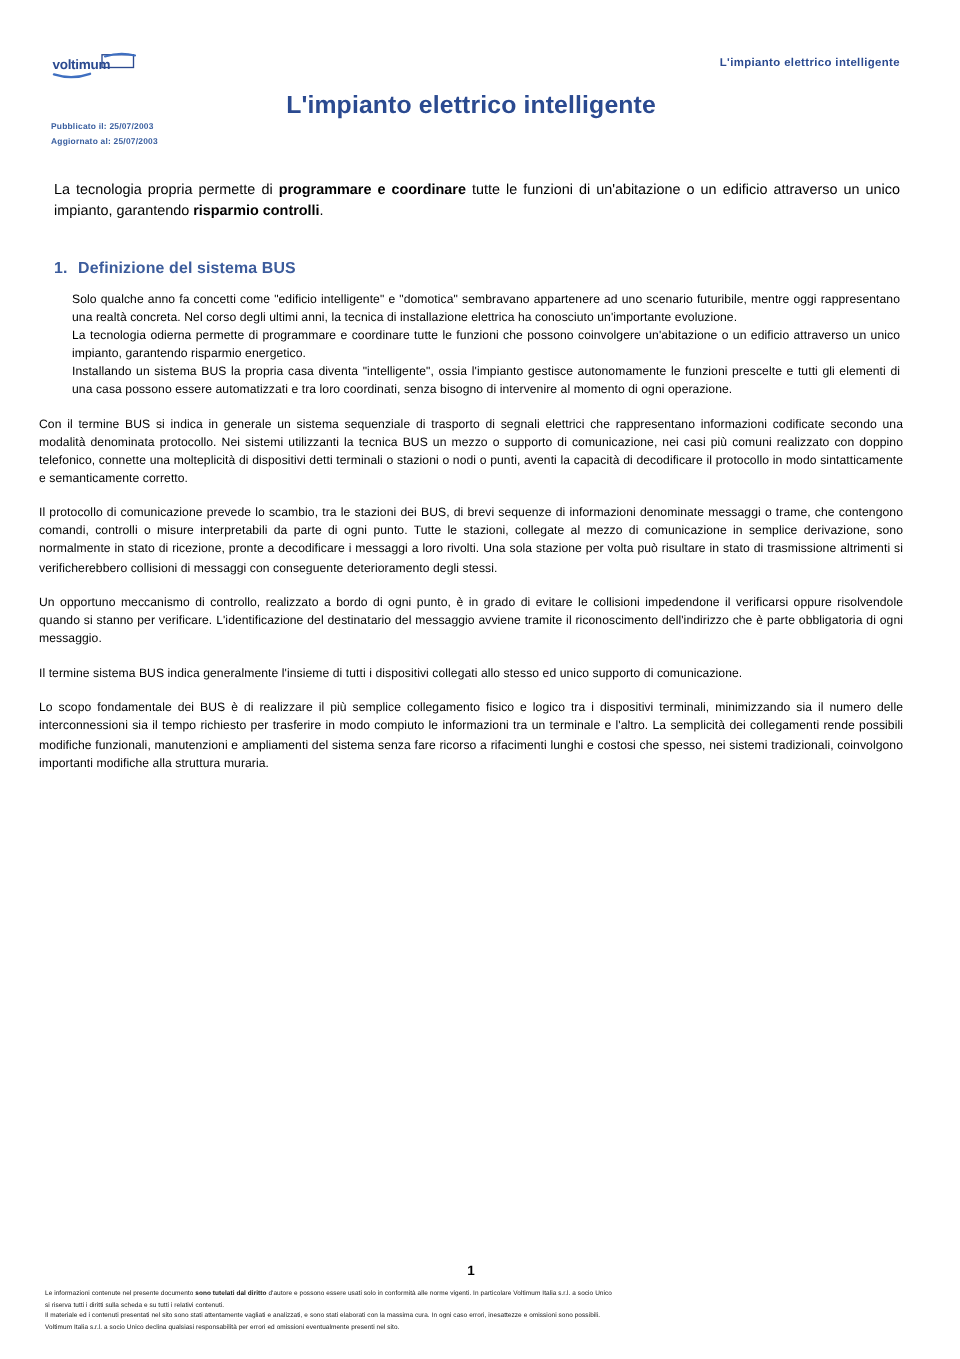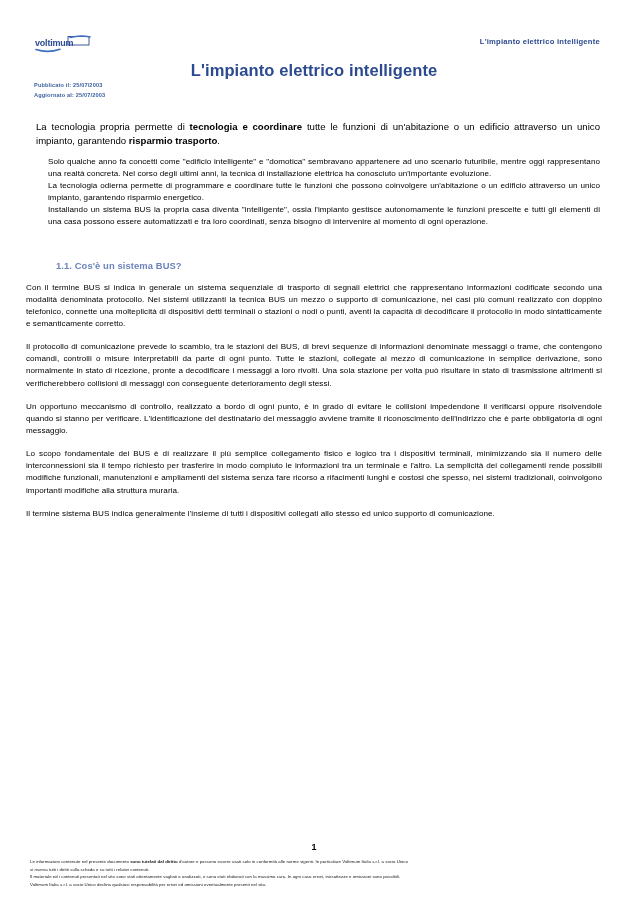--- a/index.html
+++ b/index.html
@@ -170,41 +170,41 @@
     <div class="doc-title">L'impianto elettrico intelligente</div>
 
     <div class="dates">
       <div>Pubblicato il: 25/07/2003</div>
       <div>Aggiornato al: 25/07/2003</div>
     </div>
   </div>
 
   <div class="content">
 
-    <p class="intro"><span>La tecnologia propria permette di </span><b>tecnologia e coordinare</b><span> tutte le funzioni di un'abitazione o un edificio attraverso un unico impianto, garantendo </span><b>risparmio trasporto</b><span>.</span></p>
-
+    <p class="intro"><span>La tecnologia propria permette di </span><b>programmare e coordinare</b><span> tutte le funzioni di un'abitazione o un edificio attraverso un unico impianto, garantendo </span><b>risparmio controlli</b><span>.</span></p>
+
+    <h2 class="section"><span class="num">1.</span><span>Definizione del sistema BUS</span></h2>
 
     <div class="block">
       <p>Solo qualche anno fa concetti come "edificio intelligente" e "domotica" sembravano appartenere ad uno scenario futuribile, mentre oggi rappresentano una realtà concreta. Nel corso degli ultimi anni, la tecnica di installazione elettrica ha conosciuto un'importante evoluzione.</p>
       <p>La tecnologia odierna permette di programmare e coordinare tutte le funzioni che possono coinvolgere un'abitazione o un edificio attraverso un unico impianto, garantendo risparmio energetico.</p>
       <p>Installando un sistema BUS la propria casa diventa "intelligente", ossia l'impianto gestisce autonomamente le funzioni prescelte e tutti gli elementi di una casa possono essere automatizzati e tra loro coordinati, senza bisogno di intervenire al momento di ogni operazione.</p>
     </div>
 
-    <h3 class="subsection">1.1. Cos'è un sistema BUS?</h3>
 
     <div class="block-indent">
       <p>Con il termine BUS si indica in generale un sistema sequenziale di trasporto di segnali elettrici che rappresentano informazioni codificate secondo una modalità denominata protocollo.
 Nei sistemi utilizzanti la tecnica BUS un mezzo o supporto di comunicazione, nei casi più comuni realizzato con doppino telefonico, connette una molteplicità di dispositivi detti terminali o stazioni o nodi o punti, aventi la capacità di decodificare il protocollo in modo sintatticamente e semanticamente corretto.</p>
       <p>Il protocollo di comunicazione prevede lo scambio, tra le stazioni dei BUS, di brevi sequenze di informazioni denominate messaggi o trame, che contengono comandi, controlli o misure interpretabili da parte di ogni punto. Tutte le stazioni, collegate al mezzo di comunicazione in semplice derivazione, sono normalmente in stato di ricezione, pronte a decodificare i messaggi a loro rivolti.
 Una sola stazione per volta può risultare in stato di trasmissione altrimenti si verificherebbero collisioni di messaggi con conseguente deterioramento degli stessi.</p>
       <p>Un opportuno meccanismo di controllo, realizzato a bordo di ogni punto, è in grado di evitare le collisioni impedendone il verificarsi oppure risolvendole quando si stanno per verificare.
 L'identificazione del destinatario del messaggio avviene tramite il riconoscimento dell'indirizzo che è parte obbligatoria di ogni messaggio.</p>
+      <p>Il termine sistema BUS indica generalmente l'insieme di tutti i dispositivi collegati allo stesso ed unico supporto di comunicazione.</p>
       <p>Lo scopo fondamentale dei BUS è di realizzare il più semplice collegamento fisico e logico tra i dispositivi terminali, minimizzando sia il numero delle interconnessioni sia il tempo richiesto per trasferire in modo compiuto le informazioni tra un terminale e l'altro.
 La semplicità dei collegamenti rende possibili modifiche funzionali, manutenzioni e ampliamenti del sistema senza fare ricorso a rifacimenti lunghi e costosi che spesso, nei sistemi tradizionali, coinvolgono importanti modifiche alla struttura muraria.</p>
-      <p>Il termine sistema BUS indica generalmente l'insieme di tutti i dispositivi collegati allo stesso ed unico supporto di comunicazione.</p>
     </div>
   </div>
 
   <div class="footer">
     <div class="page-number">1</div>
 
     <div class="disclaimer">
       <p><span>Le informazioni contenute nel presente documento </span><b>sono tutelati dal diritto</b><span> d'autore e possono essere usati solo in conformità alle norme vigenti. In particolare Voltimum Italia s.r.l. a socio Unico</span></p>
       <p>si riserva tutti i diritti sulla scheda e su tutti i relativi contenuti.</p>
       <p>Il materiale ed i contenuti presentati nel sito sono stati attentamente vagliati e analizzati, e sono stati elaborati con la massima cura. In ogni caso errori, inesattezze e omissioni sono possibili.</p>

